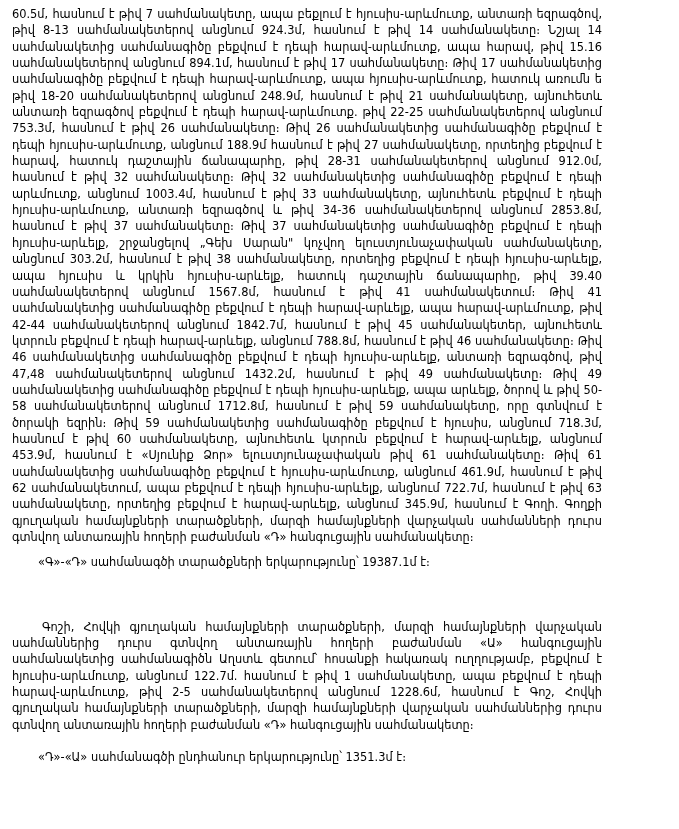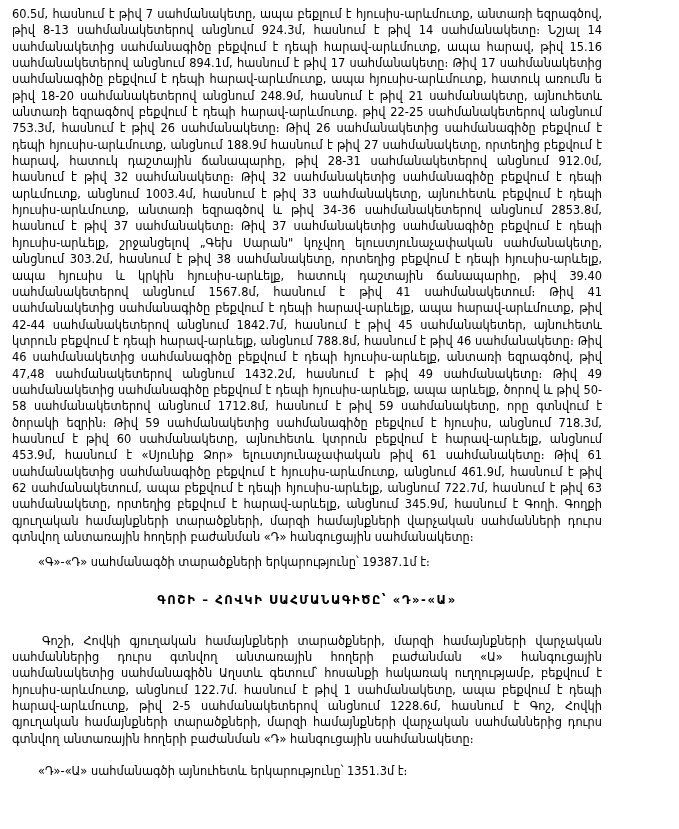--- a/index.html
+++ b/index.html
@@ -56,23 +56,22 @@
 <div class="page">
 
   <p class="body-par">60.5մ, հասնում է թիվ 7 սահմանակետը, ապա բեքլում է հյուսիս-արևմուտք, անտառի եզրագծով, թիվ 8-13 սահմանակետերով անցնում 924.3մ, հասնում է թիվ 14 սահմանակետը։ Նշյալ 14 սահմանակետից սահմանագիծը բեքվում է դեպի հարավ-արևմուտք, ապա հարավ, թիվ 15.16 սահմանակետերով անցնում 894.1մ, հասնում է թիվ 17 սահմանակետը։ Թիվ 17 սահմանակետից սահմանագիծը բեքվում է դեպի հարավ-արևմուտք, ապա հյուսիս-արևմուտք, հատուկ առումն ե թիվ 18-20 սահմանակետերով անցնում 248.9մ, հասնում է թիվ 21 սահմանակետը, այնուհետև անտառի եզրագծով բեքվում է դեպի հարավ-արևմուտք. թիվ 22-25 սահմանակետերով անցնում 753.3մ, հասնում է թիվ 26 սահմանակետը։ Թիվ 26 սահմանակետից սահմանագիծը բեքվում է դեպի հյուսիս-արևմուտք, անցնում 188.9մ հասնում է թիվ 27 սահմանակետը, որտեղից բեքվում է հարավ, հատուկ դաշտային ճանապարհը, թիվ 28-31 սահմանակետերով անցնում 912.0մ, հասնում է թիվ 32 սահմանակետը։ Թիվ 32 սահմանակետից սահմանագիծը բեքվում է դեպի արևմուտք, անցնում 1003.4մ, հասնում է թիվ 33 սահմանակետը, այնուհետև բեքվում է դեպի հյուսիս-արևմուտք, անտառի եզրագծով և թիվ 34-36 սահմանակետերով անցնում 2853.8մ, հասնում է թիվ 37 սահմանակետը։ Թիվ 37 սահմանակետից սահմանագիծը բեքվում է դեպի հյուսիս-արևելք, շրջանցելով „Գեխ Սարան" կոչվող ելուստյունաչափական սահմանակետը, անցնում 303.2մ, հասնում է թիվ 38 սահմանակետը, որտեղից բեքվում է դեպի հյուսիս-արևելք, ապա հյուսիս և կրկին հյուսիս-արևելք, հատուկ դաշտային ճանապարհը, թիվ 39.40 սահմանակետերով անցնում 1567.8մ, հասնում է թիվ 41 սահմանակետում։ Թիվ 41 սահմանակետից սահմանագիծը բեքվում է դեպի հարավ-արևելք, ապա հարավ-արևմուտք, թիվ 42-44 սահմանակետերով անցնում 1842.7մ, հասնում է թիվ 45 սահմանակետեր, այնուհետև կտրուն բեքվում է դեպի հարավ-արևելք, անցնում 788.8մ, հասնում է թիվ 46 սահմանակետը։ Թիվ 46 սահմանակետից սահմանագիծը բեքվում է դեպի հյուսիս-արևելք, անտառի եզրագծով, թիվ 47,48 սահմանակետերով անցնում 1432.2մ, հասնում է թիվ 49 սահմանակետը։ Թիվ 49 սահմանակետից սահմանագիծը բեքվում է դեպի հյուսիս-արևելք, ապա արևելք, ծորով և թիվ 50-58 սահմանակետերով անցնում 1712.8մ, հասնում է թիվ 59 սահմանակետը, որը գտնվում է ծորակի եզրին։ Թիվ 59 սահմանակետից սահմանագիծը բեքվում է հյուսիս, անցնում 718.3մ, հասնում է թիվ 60 սահմանակետը, այնուհետև կտրուն բեքվում է հարավ-արևելք, անցնում 453.9մ, հասնում է «Սյունիք Ձոր» ելուստյունաչափական թիվ 61 սահմանակետը։ Թիվ 61 սահմանակետից սահմանագիծը բեքվում է հյուսիս-արևմուտք, անցնում 461.9մ, հասնում է թիվ 62 սահմանակետում, ապա բեքվում է դեպի հյուսիս-արևելք, անցնում 722.7մ, հասնում է թիվ 63 սահմանակետը, որտեղից բեքվում է հարավ-արևելք, անցնում 345.9մ, հասնում է Գողի. Գողքի գյուղական համայնքների տարածքների, մարզի համայնքների վարչական սահմանների դուրս գտնվող անտառային հողերի բաժանման «Դ» հանգուցային սահմանակետը։</p>
 
   <div class="gap-sm"></div>
 
   <p class="centered-line">«Գ»-«Դ» սահմանագծի տարածքների երկարությունը՝  19387.1մ է։</p>
 
   <div class="gap-lg"></div>
 
-  <h2 class="section-title">ԳՈՇԻ – ՀՈՎԿԻ ՍԱՀՄԱՆԱԳԻԾԸ՝   «Դ»-«Ա»</h2>
 
   <div class="gap-xl"></div>
 
   <p class="body-par indent">Գոշի, Հովկի գյուղական համայնքների տարածքների, մարզի համայնքների վարչական սահմաններից դուրս գտնվող անտառային հողերի բաժանման «Ա» հանգուցային սահմանակետից սահմանագիծն Աղստև գետում՝ հոսանքի հակառակ ուղղությամբ, բեքվում է հյուսիս-արևմուտք, անցնում 122.7մ. հասնում է թիվ 1 սահմանակետը, ապա բեքվում է դեպի հարավ-արևմուտք, թիվ 2-5 սահմանակետերով անցնում 1228.6մ, հասնում է Գոշ, Հովկի գյուղական համայնքների տարածքների, մարզի համայնքների վարչական սահմաններից դուրս գտնվող անտառային հողերի բաժանման «Դ» հանգուցային սահմանակետը։</p>
 
   <div class="gap-md"></div>
 
-  <p class="centered-line">«Դ»-«Ա» սահմանագծի այնուհետև երկարությունը՝  1351.3մ է։</p>
+  <p class="centered-line">«Դ»-«Ա» սահմանագծի ընդհանուր երկարությունը՝  1351.3մ է։</p>
 
 </div>
 
 </body></html>

